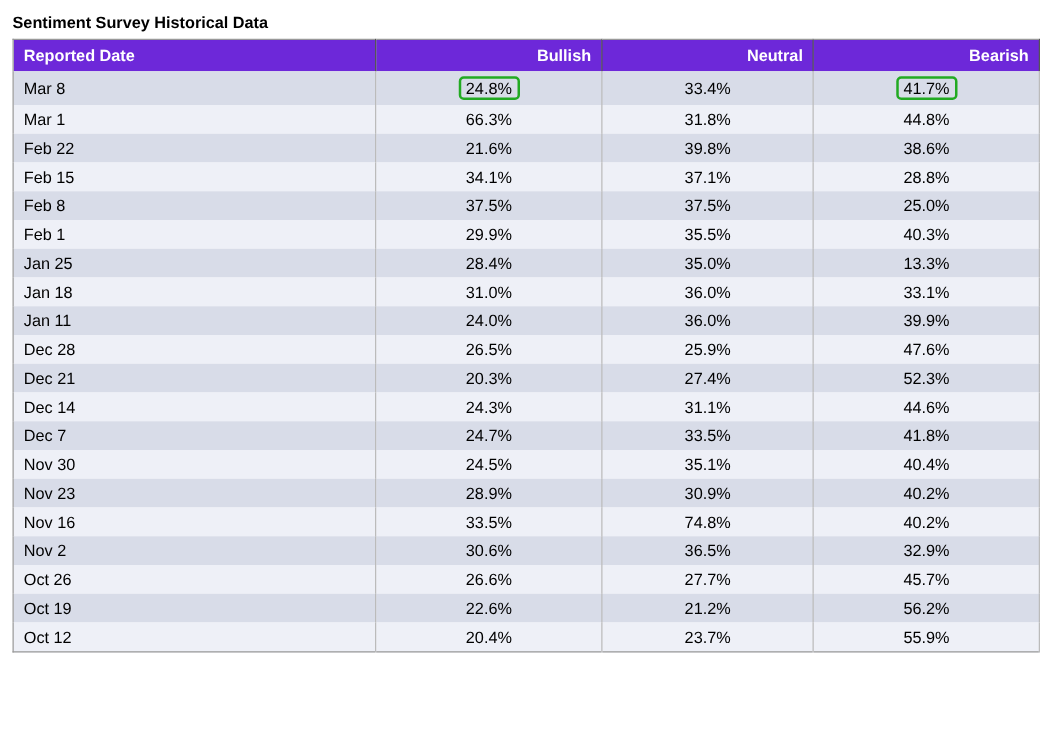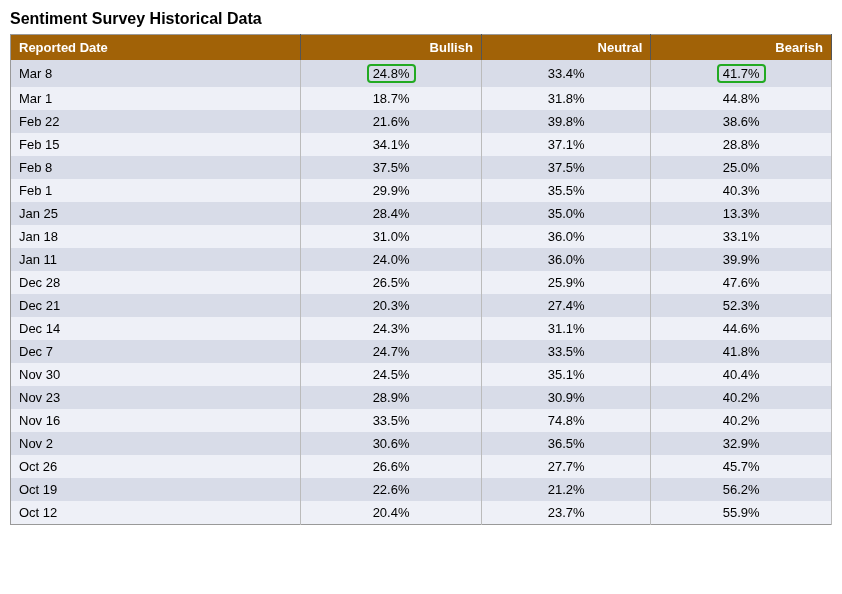--- a/index.html
+++ b/index.html
@@ -4,32 +4,32 @@
   <style>
     * { margin: 0; padding: 0; box-sizing: border-box; }
     body {
       font-family: Arial, sans-serif;
       font-size: 13px;
       background: #fff;
       padding: 10px;
       width: 842px;
     }
     h2 {
-      font-size: 16px;
+      font-size: 13px;
       font-weight: bold;
       margin-bottom: 6px;
       color: #000;
     }
     table {
       width: 100%;
       border-collapse: collapse;
       border: 1px solid #999;
     }
     thead tr {
-      background: #a16207;
+      background: #6d28d9;
       color: #fff;
     }
     thead th {
       padding: 5px 8px;
       text-align: left;
       font-weight: bold;
       font-size: 13px;
       border-right: 1px solid #555;
     }
     thead th:not(:first-child) {
@@ -82,21 +82,21 @@
   </thead>
   <tbody id="table-body">
   <tr>
         <td>Mar 8</td>
         <td><span class="highlighted-bullish">24.8%</span></td>
         <td>33.4%</td>
         <td><span class="highlighted-bearish">41.7%</span></td>
       </tr>
       <tr>
         <td>Mar 1</td>
-        <td>18.7%</td>
+        <td>66.3%</td>
         <td>31.8%</td>
         <td>44.8%</td>
       </tr>
       <tr>
         <td>Feb 22</td>
         <td>21.6%</td>
         <td>39.8%</td>
         <td>38.6%</td>
       </tr>
       <tr>

